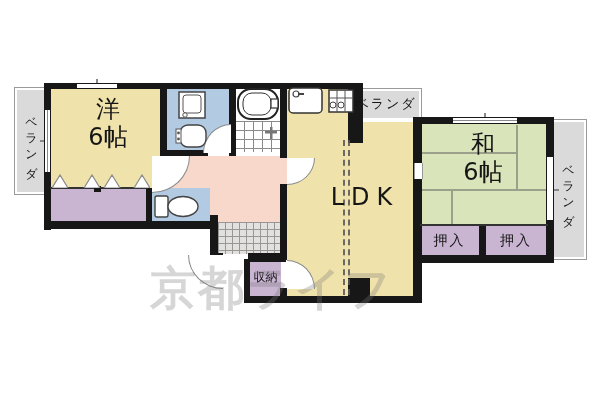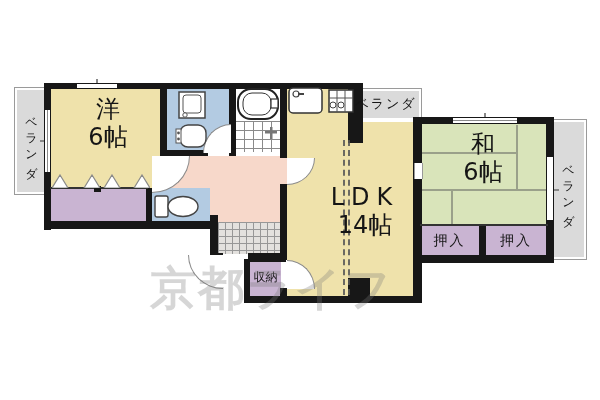--- a/index.html
+++ b/index.html
@@ -164,21 +164,20 @@
   </svg>
 
   <div class="dash" style="left:343px;top:140px;height:155px;"></div>
 
   <div class="lbl room-lbl" style="left:58px;top:95px;width:100px;">
     <div>洋</div>
     <div>6帖</div>
   </div>
   <div class="lbl room-lbl" style="left:310px;top:183px;width:110px;">
     <div style="letter-spacing:7px;">LDK</div>
-    <div>14帖</div>
   </div>
   <div class="lbl room-lbl" style="left:443px;top:130px;width:80px;">
     <div>和</div>
     <div>6帖</div>
   </div>
   <div class="lbl" style="left:420px;top:232px;width:59px;font-size:14px;letter-spacing:2px;">押入</div>
   <div class="lbl" style="left:486px;top:232px;width:60px;font-size:14px;letter-spacing:2px;">押入</div>
   <div class="lbl" style="left:248px;top:269px;width:35px;font-size:12px;">収納</div>
   <div class="lbl vtext" style="left:16px;top:92px;width:30px;height:98px;">ベランダ</div>
   <div class="lbl" style="left:352px;top:95px;width:68px;font-size:13px;letter-spacing:2px;">ベランダ</div>

